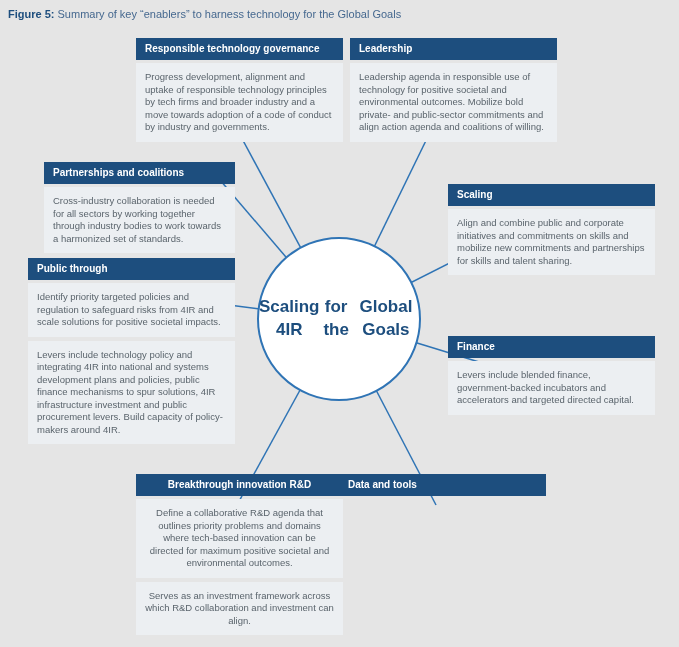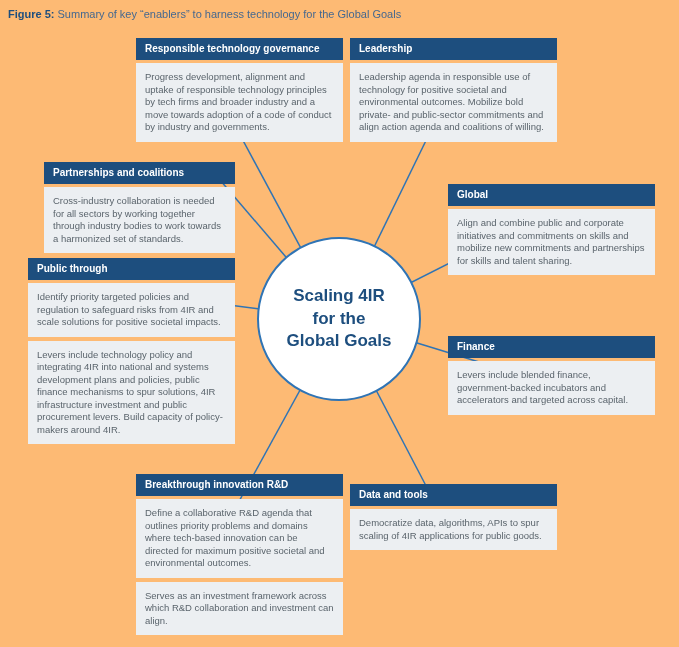--- a/index.html
+++ b/index.html
@@ -3,21 +3,21 @@
 <meta charset="utf-8">
 <style>
   * { margin: 0; padding: 0; box-sizing: border-box; }
   html, body { background: #ffffff; }
   body { font-family: "Liberation Sans", sans-serif; }
 
   .canvas {
     position: relative;
     width: 679px;
     height: 647px;
-    background: #fdba74;
+    background: #e5e5e5;
     overflow: hidden;
   }
 
   .caption {
     position: absolute;
     left: 8px;
     top: 8px;
     font-size: 11px;
     color: #45688f;
     z-index: 3;
@@ -38,21 +38,21 @@
     position: absolute;
     left: 257px;
     top: 237px;
     width: 164px;
     height: 164px;
     border-radius: 50%;
     background: #ffffff;
     border: 2px solid #2f74b5;
     z-index: 1;
     display: flex;
-    flex-direction: column;
+    flex-direction: row;
     align-items: center;
     justify-content: center;
     text-align: center;
   }
   .center-circle .circle-line {
     font-size: 17px;
     font-weight: bold;
     color: #1d4e7e;
     line-height: 1.35;
   }
@@ -78,22 +78,22 @@
     margin-top: 3px;
   }
   .box-body + .box-body { margin-top: 4px; }
 
   .box-governance   { left: 136px; top: 38px;  }
   .box-leadership   { left: 350px; top: 38px;  }
   .box-partnerships { left: 28px;  top: 162px; padding-left: 16px; }
   .box-skills       { left: 448px; top: 184px; }
   .box-policy       { left: 28px;  top: 258px; }
   .box-finance      { left: 448px; top: 336px; }
-  .box-rd           { left: 136px; top: 474px; }
-  .box-data         { left: 350px; top: 474px; margin-top: 10px; }
+  .box-rd           { left: 136px; top: 474px; text-align: center; }
+  .box-data         { left: 339px; top: 474px; }
 </style>
 </head>
 <body>
 
 <div class="canvas">
 
   <div class="caption">
     <span class="figure-label">Figure 5:</span>
     <span>Summary of key “enablers” to harness technology for the Global Goals</span>
   </div>
@@ -126,39 +126,38 @@
     <div class="box-header">Responsible technology governance</div>
     <div class="box-body">Progress development, alignment and uptake of responsible technology principles by tech firms and broader industry and a move towards adoption of a code of conduct by industry and governments.</div>
   </div>
 
   <div class="box box-partnerships">
     <div class="box-header">Partnerships and coalitions</div>
     <div class="box-body">Cross-industry collaboration is needed for all sectors by working together through industry bodies to work towards a harmonized set of standards.</div>
   </div>
 
   <div class="box box-skills">
-    <div class="box-header">Global</div>
+    <div class="box-header">Scaling</div>
     <div class="box-body">Align and combine public and corporate initiatives and commitments on skills and mobilize new commitments and partnerships for skills and talent sharing.</div>
   </div>
 
   <div class="box box-policy">
     <div class="box-header">Public through</div>
     <div class="box-body">Identify priority targeted policies and regulation to safeguard risks from 4IR and scale solutions for positive societal impacts.</div>
     <div class="box-body">Levers include technology policy and integrating 4IR into national and systems development plans and policies, public finance mechanisms to spur solutions, 4IR infrastructure investment and public procurement levers. Build capacity of policy-makers around 4IR.</div>
   </div>
 
   <div class="box box-finance">
     <div class="box-header">Finance</div>
-    <div class="box-body">Levers include blended finance, government-backed incubators and accelerators and targeted across capital.</div>
+    <div class="box-body">Levers include blended finance, government-backed incubators and accelerators and targeted directed capital.</div>
   </div>
 
   <div class="box box-rd">
     <div class="box-header">Breakthrough innovation R&amp;D</div>
     <div class="box-body">Define a collaborative R&amp;D agenda that outlines priority problems and domains where tech-based innovation can be directed for maximum positive societal and environmental outcomes.</div>
     <div class="box-body">Serves as an investment framework across which R&amp;D collaboration and investment can align.</div>
   </div>
 
   <div class="box box-data">
     <div class="box-header">Data and tools</div>
-    <div class="box-body">Democratize data, algorithms, APIs to spur scaling of 4IR applications for public goods.</div>
   </div>
 
 </div>
 
 </body></html>

